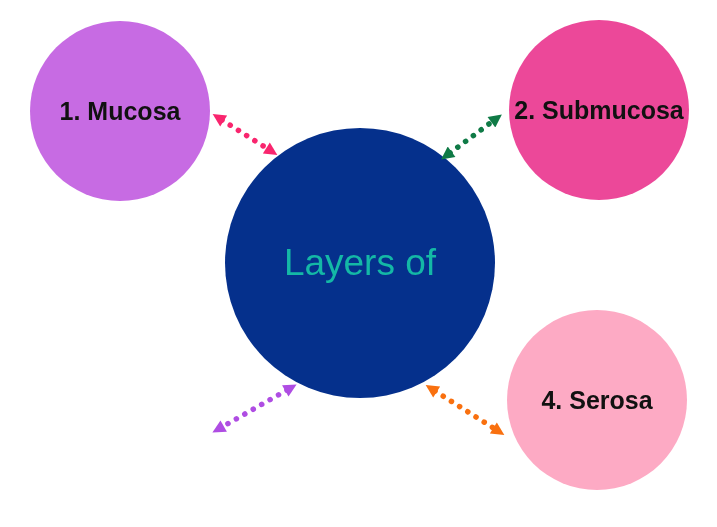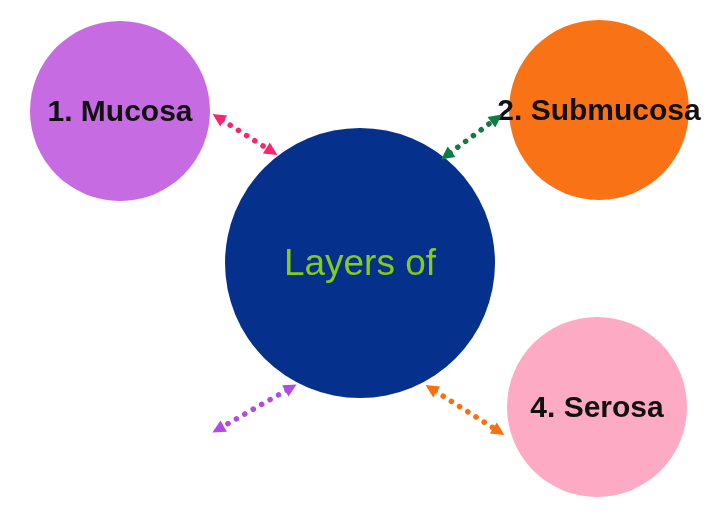--- a/index.html
+++ b/index.html
@@ -14,32 +14,32 @@
   .node {
     position: absolute;
     border-radius: 50%;
     display: flex;
     align-items: center;
     justify-content: center;
     text-align: center;
   }
   .node-label {
     font-weight: bold;
-    font-size: 30px;
+    font-size: 25px;
     color: #111111;
     letter-spacing: 0px;
     white-space: nowrap;
   }
   .node-mucosa     { left: 30px;  top: 21px;  width: 180px; height: 180px; }
   .node-submucosa  { left: 509px; top: 20px;  width: 180px; height: 180px; }
   .node-muscularis { left: 29px;  top: 327px; width: 182px; height: 182px; }
-  .node-serosa     { left: 507px; top: 317px; width: 180px; height: 180px; }
+  .node-serosa     { left: 507px; top: 310px; width: 180px; height: 180px; }
   .node-center     { left: 225px; top: 128px; width: 270px; height: 270px; }
   .center-label {
-    color: #84cc16;
+    color: #14b8a6;
     font-size: 37px;
     font-weight: 400;
     line-height: 44px;
     text-align: center;
   }
   .connector-layer {
     position: absolute;
     left: 0; top: 0;
     width: 717px; height: 527px;
     pointer-events: none;
@@ -53,21 +53,21 @@
 </style>
 </head>
 <body>
 
 <div class="canvas">
 
   <div class="node node-mucosa" style="background-color: rgb(199, 107, 227);">
     <span class="node-label">1. Mucosa</span>
   </div>
 
-  <div class="node node-submucosa" style="background-color: #f97316; text-align: right;">
+  <div class="node node-submucosa" style="background-color: #ec4899; text-align: right;">
     <span class="node-label">2. Submucosa</span>
   </div>
 
 
   <div class="node node-serosa" style="background-color: rgb(253, 170, 196);">
     <span class="node-label">4. Serosa</span>
   </div>
 
   <div class="node node-center" style="background-color: rgb(5, 48, 140);">
     <div class="center-label">

